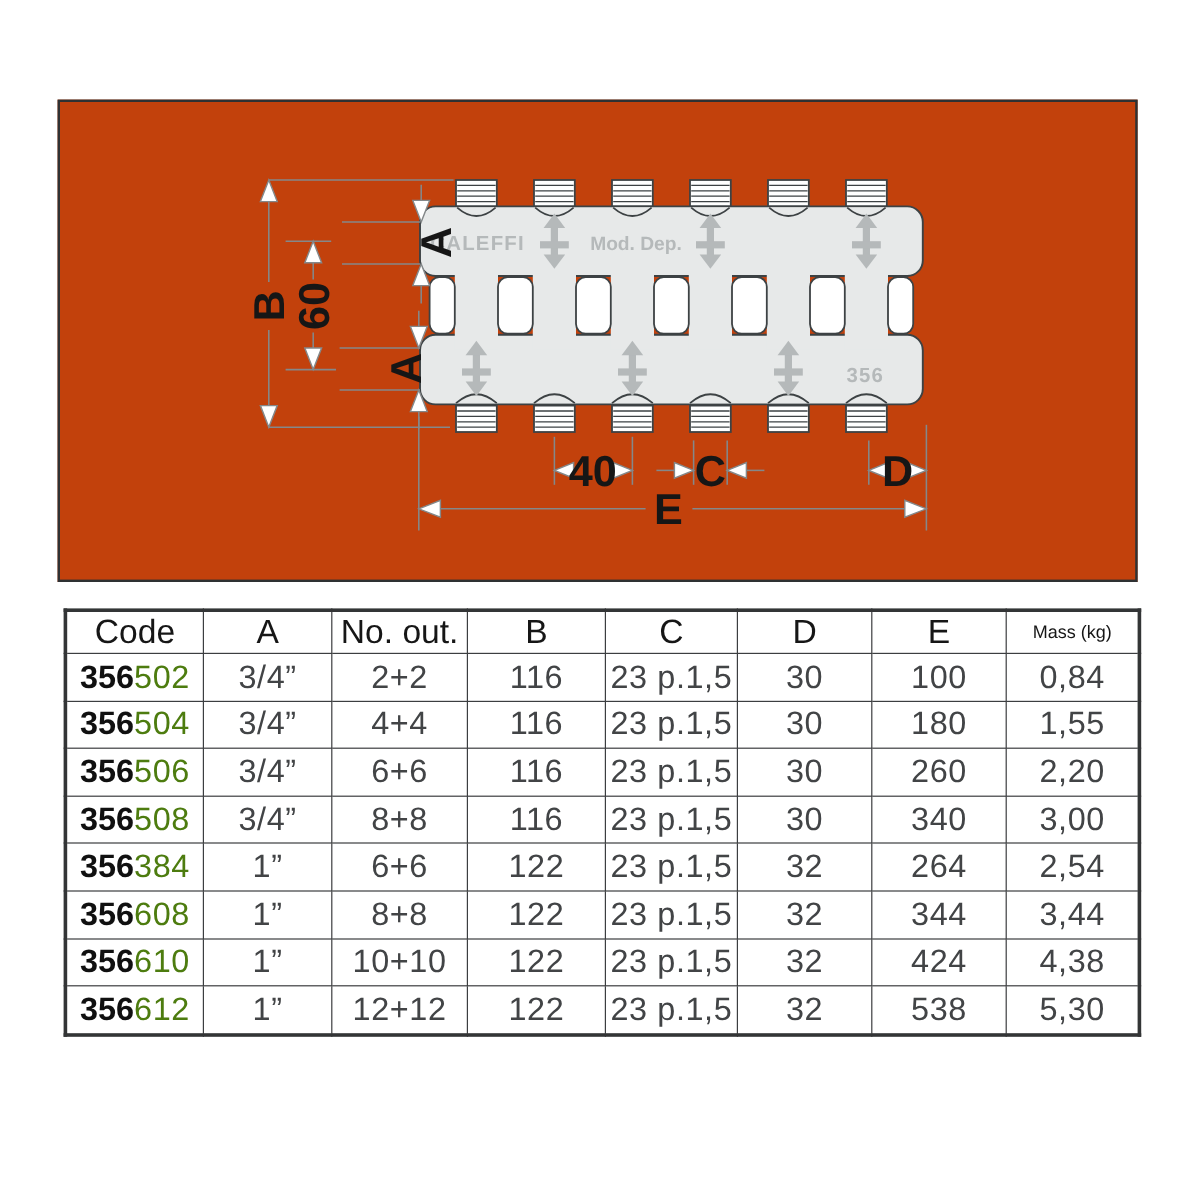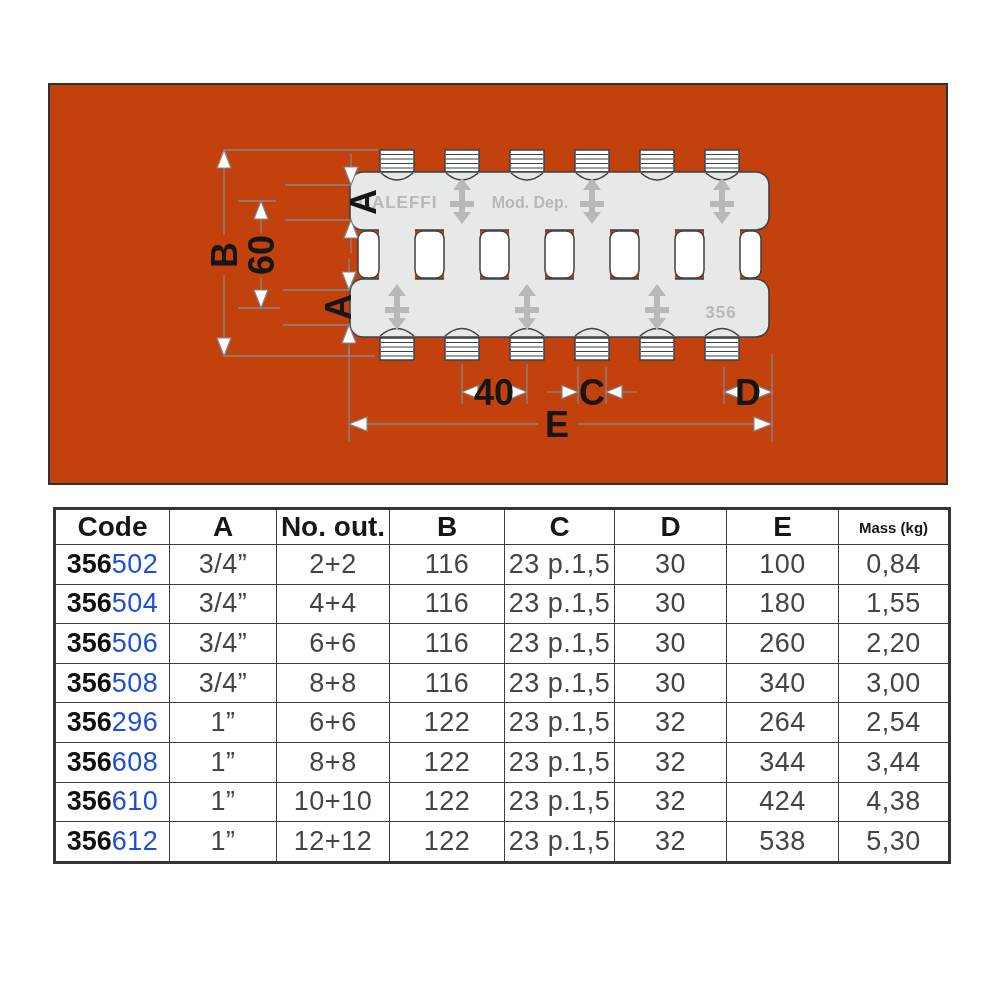--- a/index.html
+++ b/index.html
@@ -27,29 +27,29 @@
   table.spec {
     position:absolute; left:53px; top:507px; width:895px;
     border-collapse:collapse; table-layout:fixed;
     border:3px solid #333536;
   }
   table.spec th, table.spec td {
     border:1.6px solid #3c3e40; text-align:center; vertical-align:middle;
     padding:0; white-space:nowrap; overflow:hidden;
   }
   table.spec th {
-    height:34px; font-size:28px; font-weight:bold; color:#161616;
+    height:34px; font-size:28px; font-weight:normal; color:#161616;
   }
   table.spec th.mass-header { font-size:15px; }
   table.spec td {
     height:38.6px; font-size:27px; font-weight:normal; color:#424446;
     letter-spacing:0.5px;
   }
   table.spec td .code-prefix { font-weight:bold; color:#101010; letter-spacing:0; }
-  table.spec td .code-suffix { color:#1d4ed8; }
+  table.spec td .code-suffix { color:#4d7c0f; }
 </style>
 </head>
 <body>
 
 <div class="drawing-box">
   <svg viewBox="0 0 896 398" aria-hidden="true">
     <defs>
       <g id="thread-top">
         <rect class="thread" x="-17" y="65" width="34" height="22"></rect>
         <path class="thread-ridge" d="M-16 69.5 H16 M-16 74 H16 M-16 78.5 H16 M-16 83 H16"></path>
@@ -241,21 +241,21 @@
         <td><span class="code-prefix">356</span><span class="code-suffix">508</span></td>
         <td>3/4”</td>
         <td>8+8</td>
         <td>116</td>
         <td>23 p.1,5</td>
         <td>30</td>
         <td>340</td>
         <td>3,00</td>
       </tr>
       <tr>
-        <td><span class="code-prefix">356</span><span class="code-suffix">296</span></td>
+        <td><span class="code-prefix">356</span><span class="code-suffix">384</span></td>
         <td>1”</td>
         <td>6+6</td>
         <td>122</td>
         <td>23 p.1,5</td>
         <td>32</td>
         <td>264</td>
         <td>2,54</td>
       </tr>
       <tr>
         <td><span class="code-prefix">356</span><span class="code-suffix">608</span></td>

